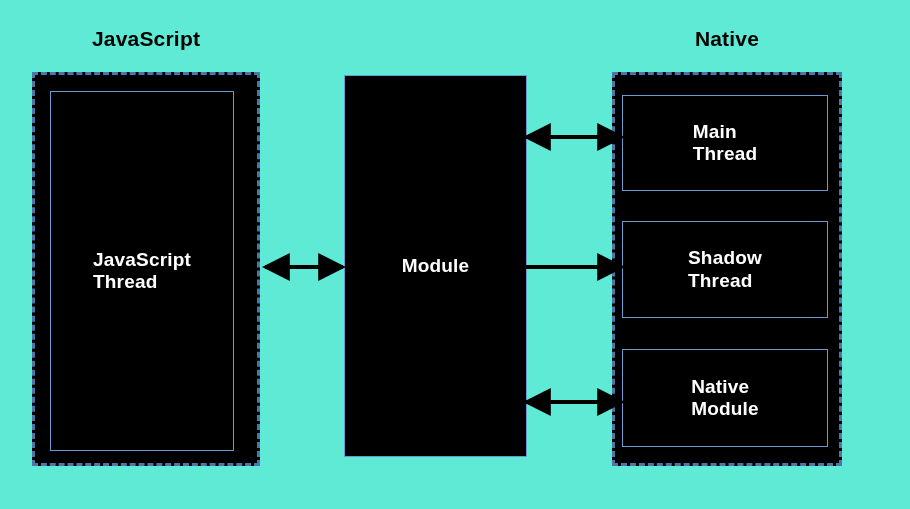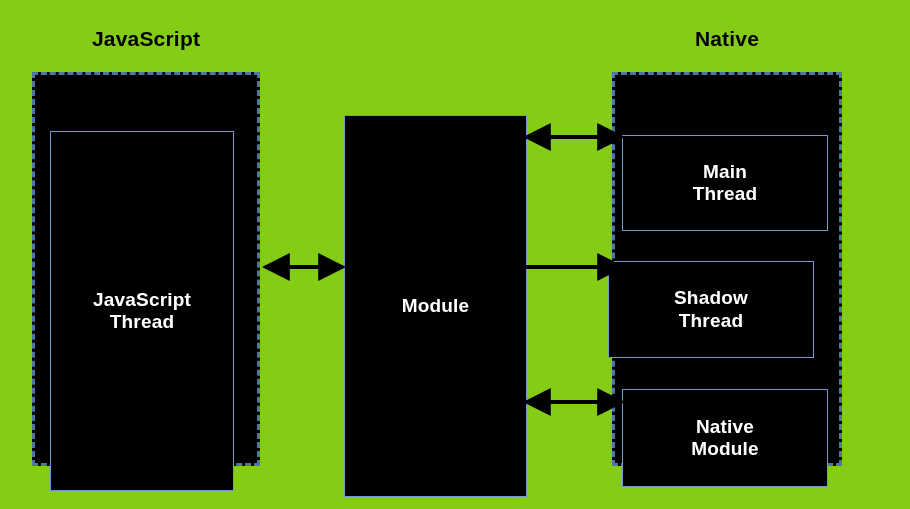--- a/index.html
+++ b/index.html
@@ -8,21 +8,21 @@
     padding: 0;
     background: #ffffff;
   }
   body {
     font-family: "Liberation Sans", sans-serif;
   }
   #canvas {
     position: relative;
     width: 910px;
     height: 509px;
-    background: #84cc16;
+    background: #5eead4;
     overflow: hidden;
   }
 
   
   .section-title {
     position: absolute;
     color: #000000;
     font-weight: bold;
     font-size: 21px;
     line-height: 1;
@@ -51,22 +51,20 @@
 
   
   .block {
     position: absolute;
     background: #000000;
     border: 1px solid #6a9ad0;
     box-sizing: border-box;
     display: flex;
     align-items: center;
     justify-content: center;
-    text-align: center;
-    margin-top: 40px;
   }
   .block-label {
     color: #ffffff;
     font-weight: bold;
     font-size: 19px;
     line-height: 1.18;
     letter-spacing: 0.2px;
     white-space: pre-line;
   }
 
@@ -82,21 +80,21 @@
     width: 183px; height: 382px;
     border: 1px solid #6a9ad0;
   }
 
   
   #block-main-thread {
     left: 622px; top: 95px;
     width: 206px; height: 96px;
   }
   #block-shadow-thread {
-    left: 608px; top: 221px;
+    left: 622px; top: 221px;
     width: 206px; height: 97px;
   }
   #block-native-module {
     left: 622px; top: 349px;
     width: 206px; height: 98px;
   }
 
   
   .connector {
     position: absolute;

